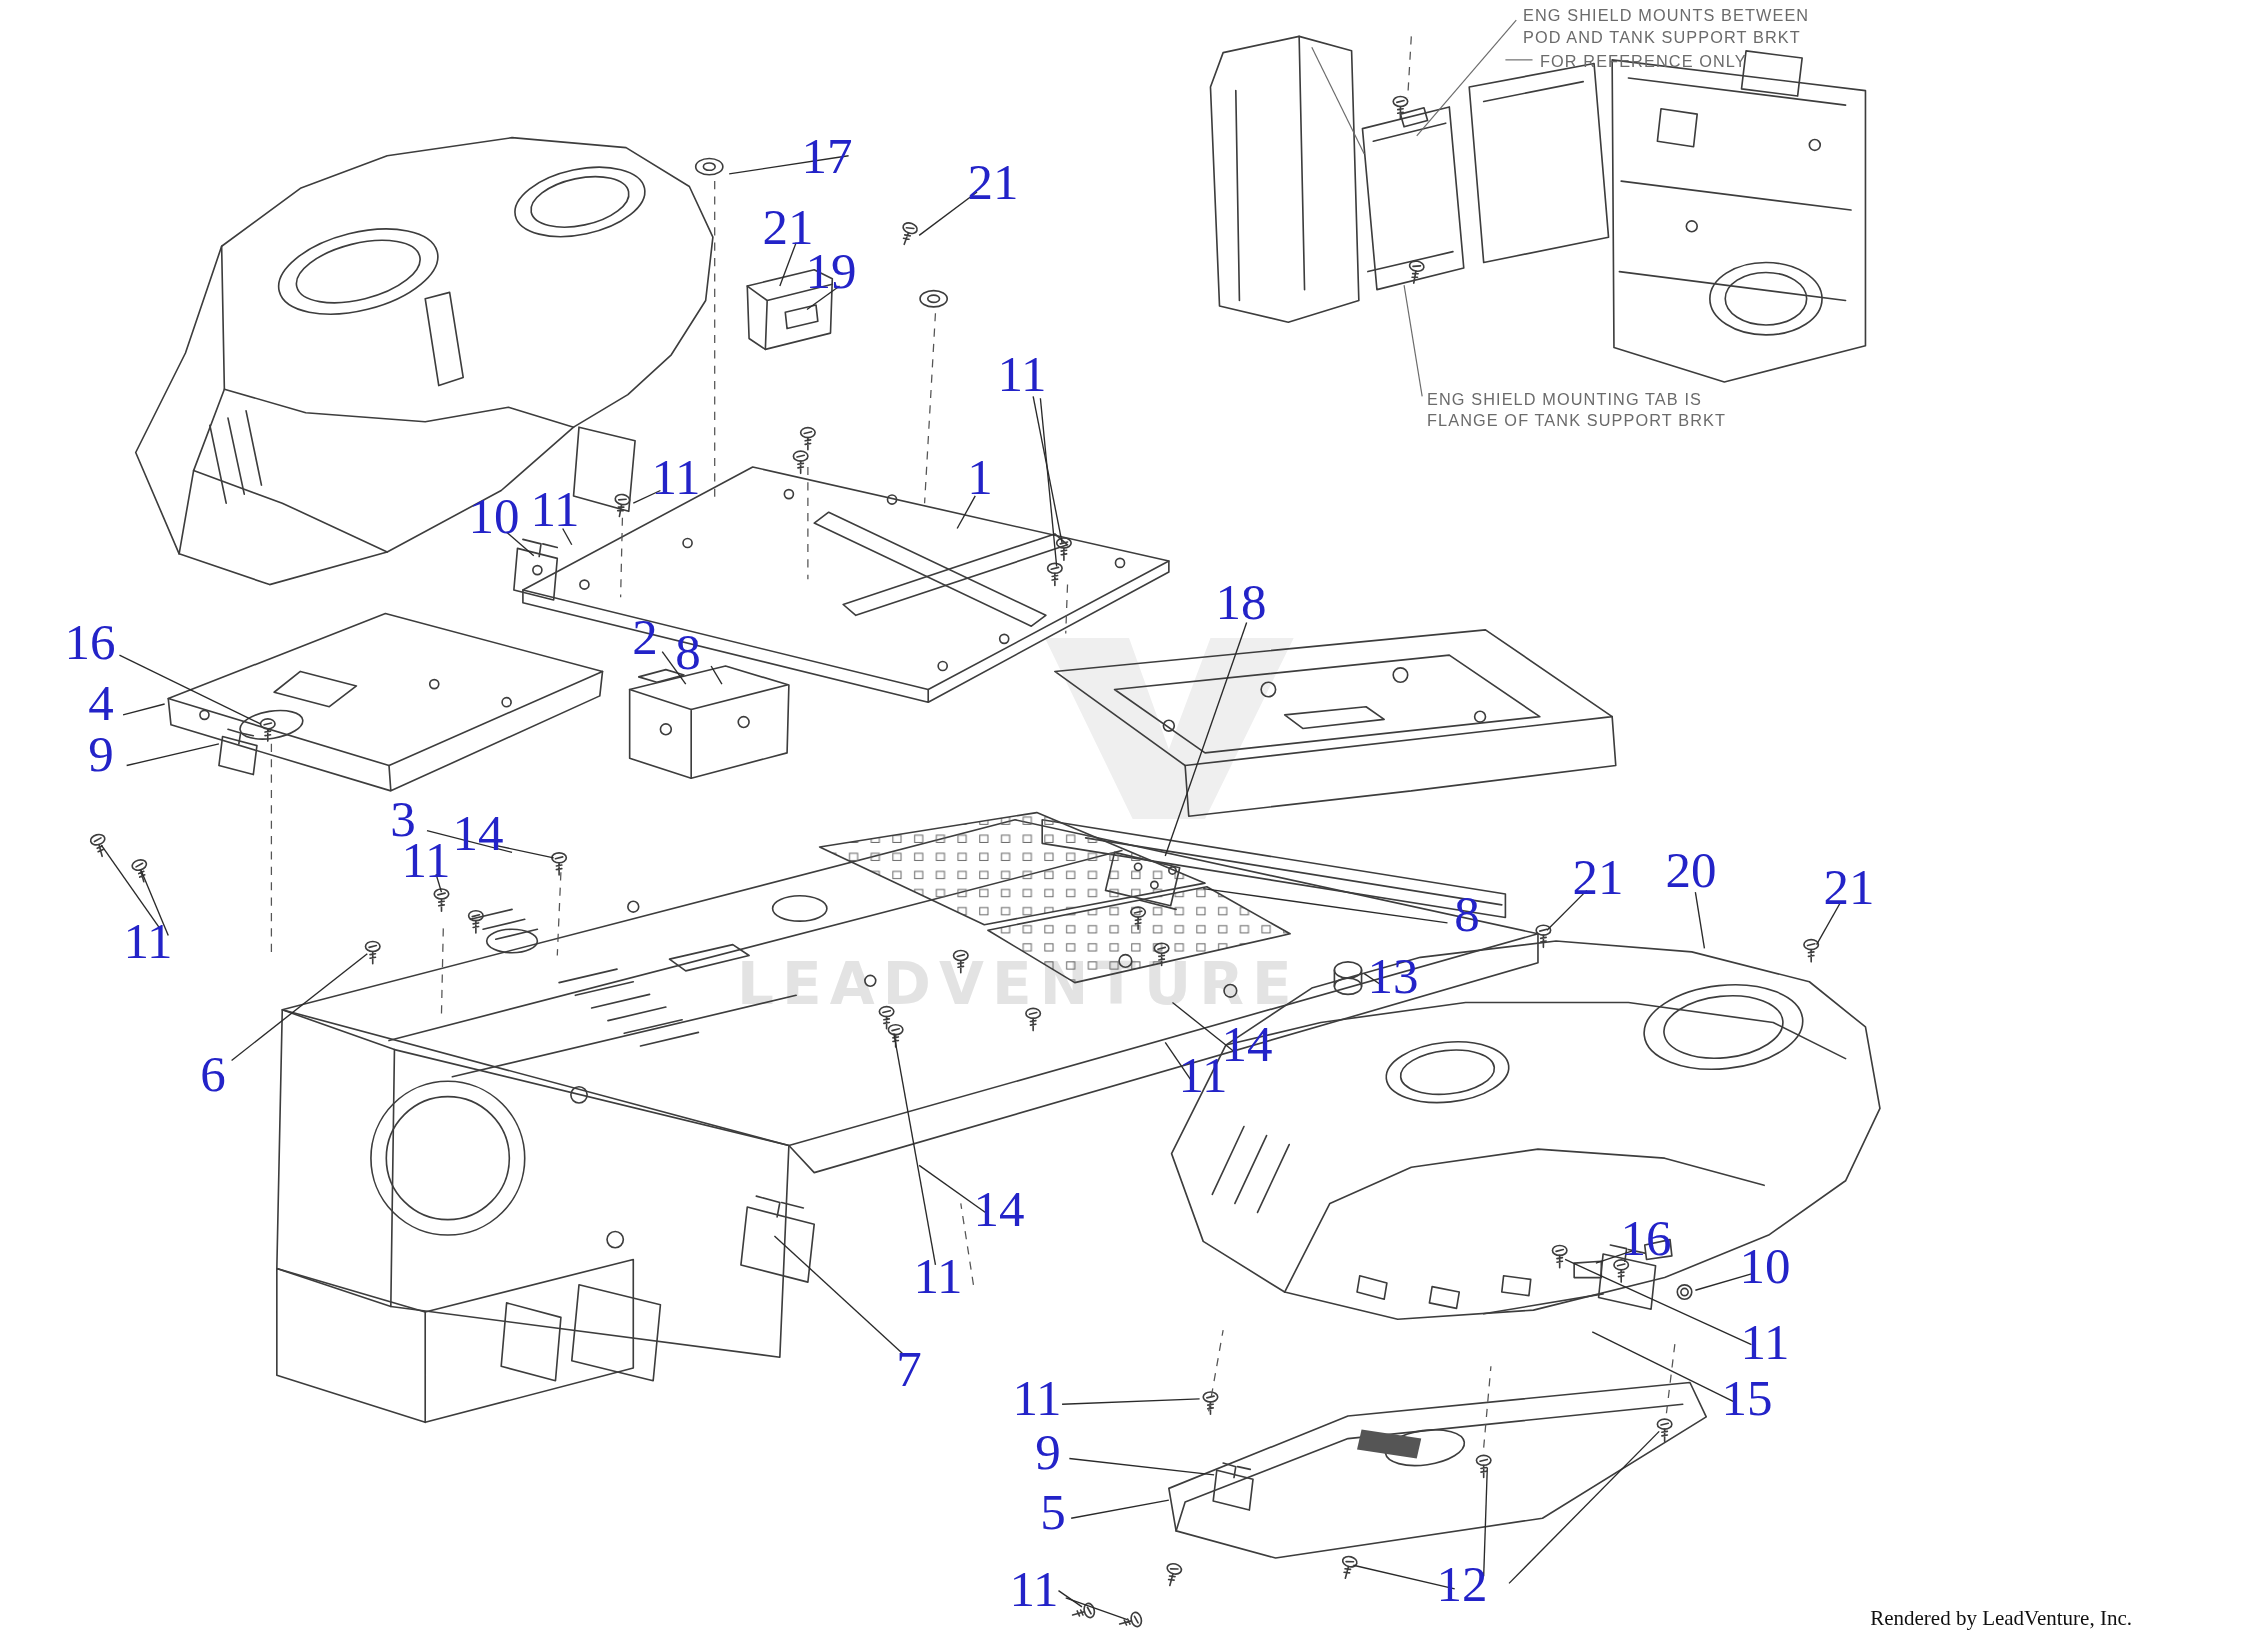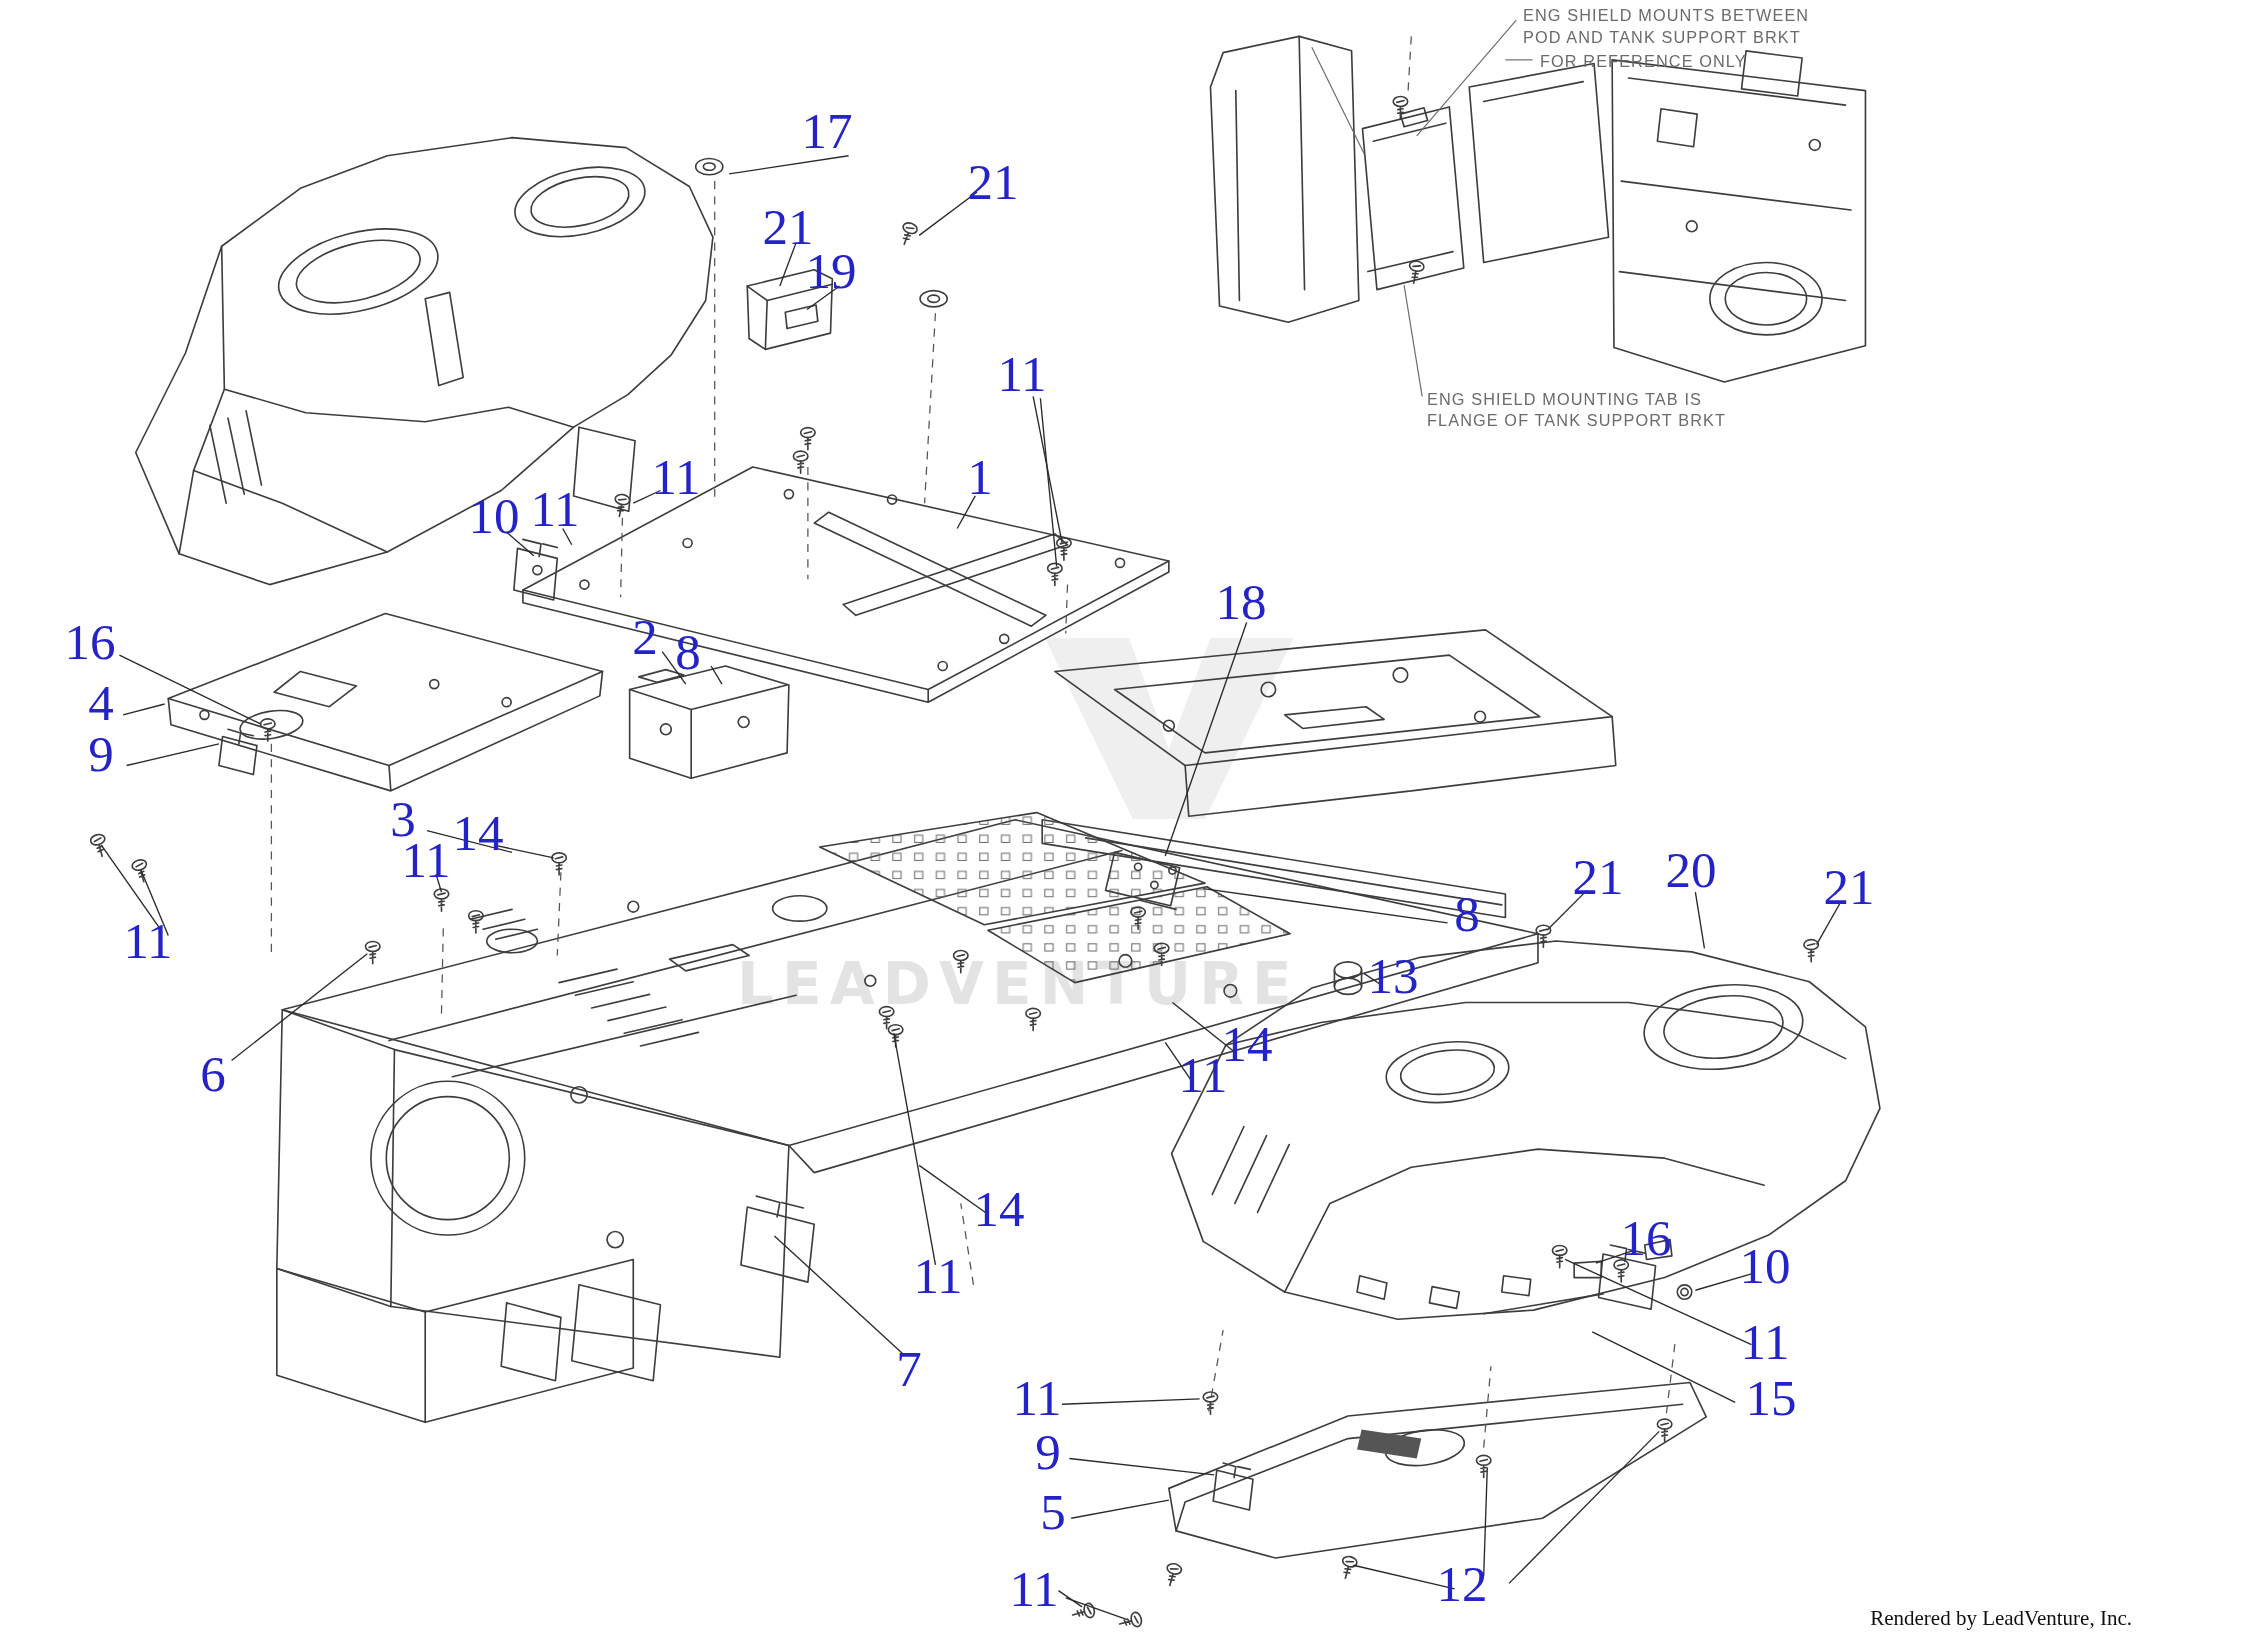--- a/index.html
+++ b/index.html
@@ -318,21 +318,21 @@
     </g>
 
     <g stroke="#6b6b6b" stroke-width="1.3" fill="none">
       <path d="M1450,52 L1508,170"></path>
       <path d="M1676,22 L1566,150"></path>
       <path d="M1694,66 L1664,66"></path>
       <path d="M1572,438 L1552,315"></path>
     </g>
   </svg>
 
-  <div class="callout" style="left: 827px; top: 131px;">17</div>
+  <div class="callout" style="left: 827px; top: 156px;">17</div>
     <div class="callout" style="left: 993px; top: 182px;">21</div>
     <div class="callout" style="left: 788px; top: 227px;">21</div>
     <div class="callout" style="left: 831px; top: 271px;">19</div>
     <div class="callout" style="left: 1022px; top: 374px;">11</div>
     <div class="callout" style="left: 980px; top: 477px;">1</div>
     <div class="callout" style="left: 676px; top: 477px;">11</div>
     <div class="callout" style="left: 494px; top: 516px;">10</div>
     <div class="callout" style="left: 555px; top: 509px;">11</div>
     <div class="callout" style="left: 90px; top: 642px;">16</div>
     <div class="callout" style="left: 101px; top: 703px;">4</div>
@@ -351,21 +351,21 @@
     <div class="callout" style="left: 1849px; top: 887px;">21</div>
     <div class="callout" style="left: 1393px; top: 976px;">13</div>
     <div class="callout" style="left: 1247px; top: 1044px;">14</div>
     <div class="callout" style="left: 1203px; top: 1075px;">11</div>
     <div class="callout" style="left: 999px; top: 1209px;">14</div>
     <div class="callout" style="left: 938px; top: 1276px;">11</div>
     <div class="callout" style="left: 909px; top: 1369px;">7</div>
     <div class="callout" style="left: 1646px; top: 1238px;">16</div>
     <div class="callout" style="left: 1765px; top: 1266px;">10</div>
     <div class="callout" style="left: 1765px; top: 1342px;">11</div>
-    <div class="callout" style="left: 1747px; top: 1398px; margin-left: 24px;">15</div>
+    <div class="callout" style="left: 1747px; top: 1398px;">15</div>
     <div class="callout" style="left: 1037px; top: 1398px;">11</div>
     <div class="callout" style="left: 1048px; top: 1452px;">9</div>
     <div class="callout" style="left: 1053px; top: 1512px;">5</div>
     <div class="callout" style="left: 1034px; top: 1589px;">11</div>
     <div class="callout" style="left: 1462px; top: 1584px;">12</div>
 
     <div class="note" style="left: 1523px; top: 5.4px;">ENG SHIELD MOUNTS BETWEEN
 POD AND TANK SUPPORT BRKT</div>
     <div class="note" style="left: 1540px; top: 51px;">FOR REFERENCE ONLY</div>
     <div class="note" style="left: 1427px; top: 389px;">ENG SHIELD MOUNTING TAB IS

